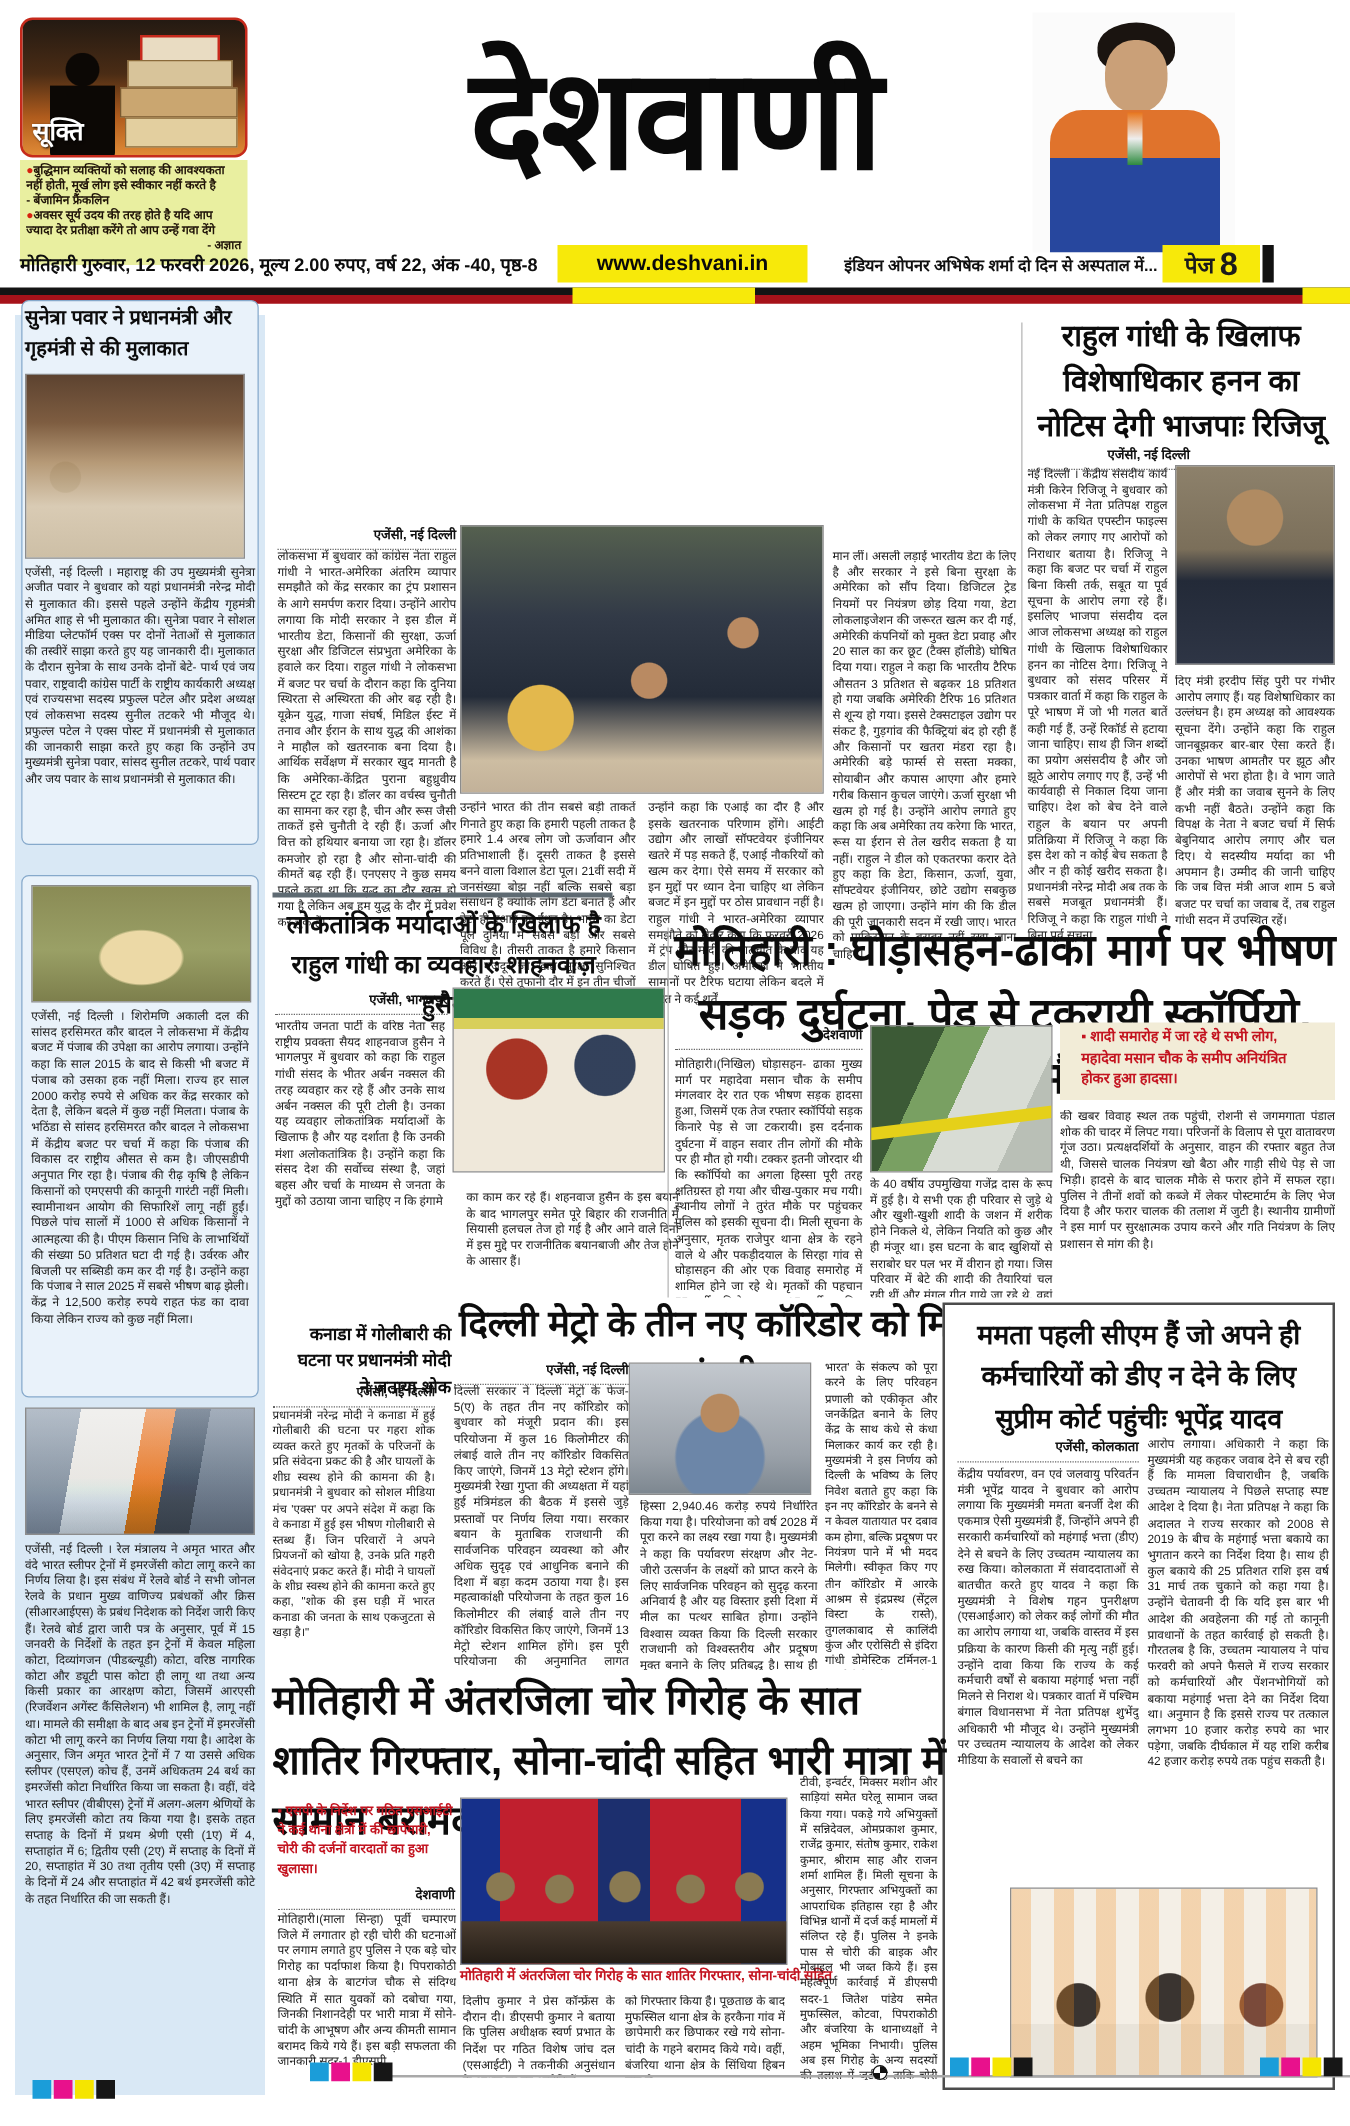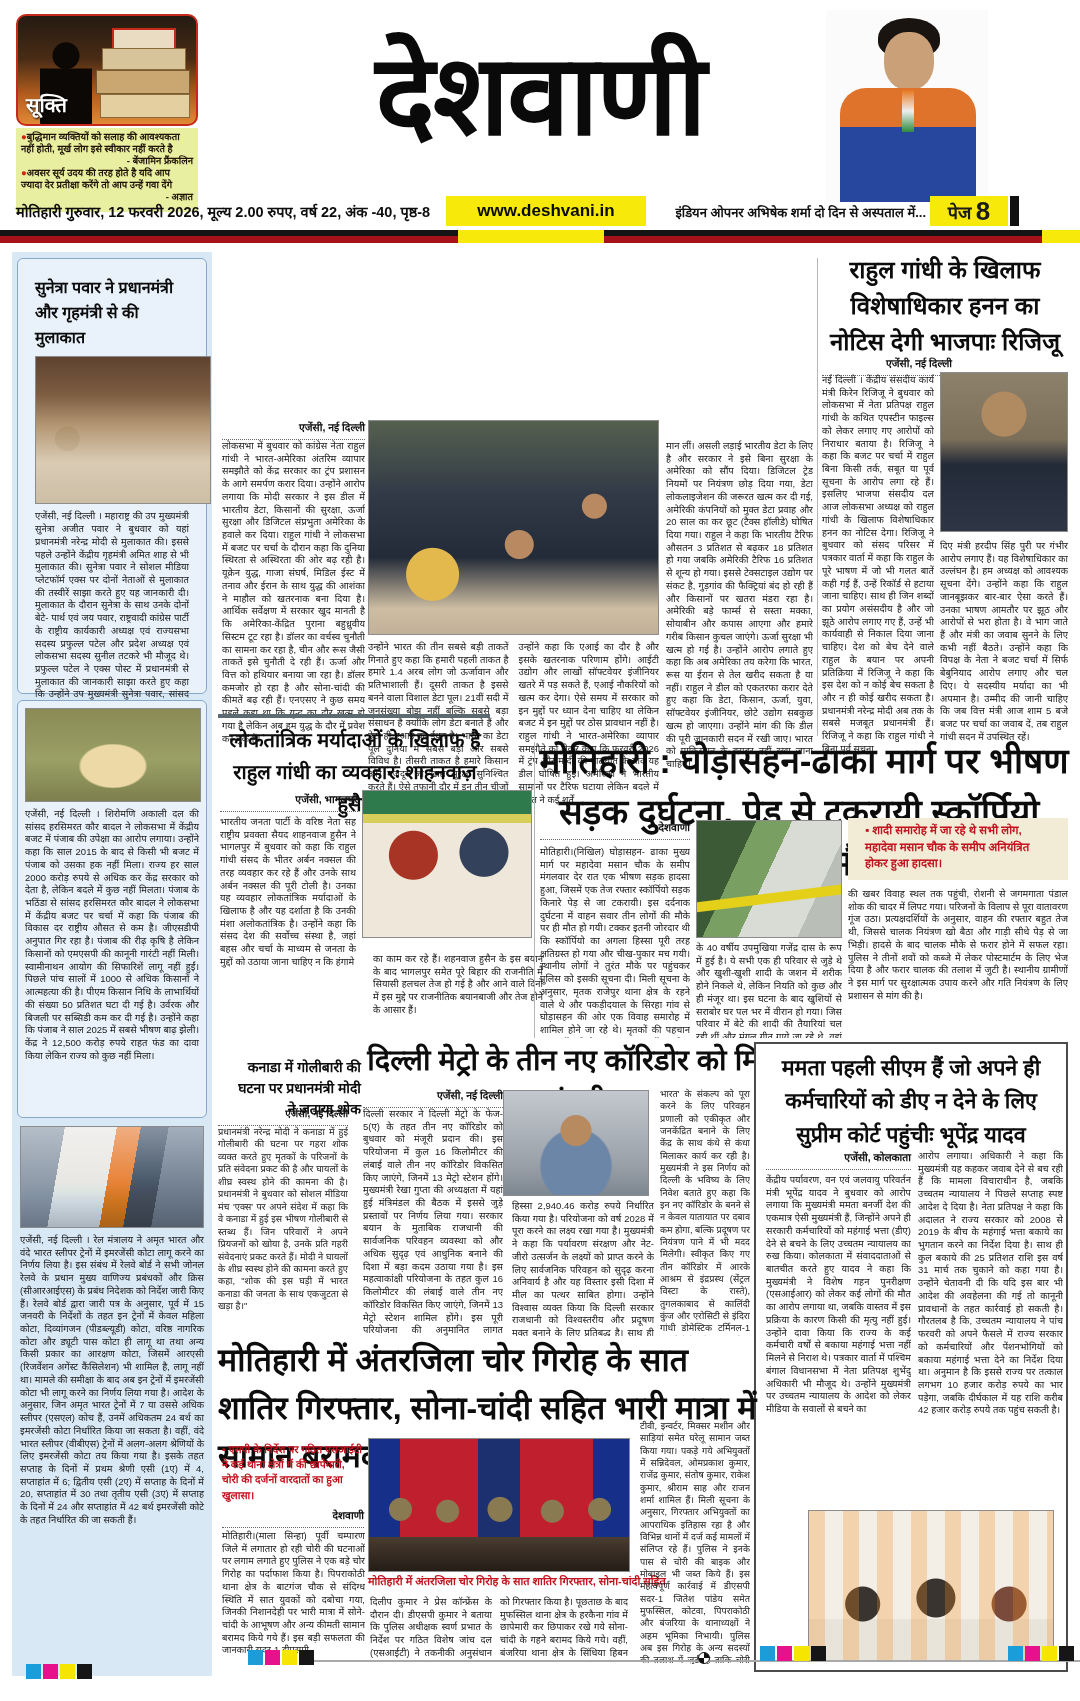--- a/index.html
+++ b/index.html
@@ -41,21 +41,21 @@
       <div class="abs" style="right:6px;top:12px;width:96px;height:92px;">
         <div style="position:absolute;top:0;left:18px;width:60px;height:18px;background:#e9dcc2;border:2px solid #c62a1c;"></div>
         <div style="position:absolute;top:20px;left:8px;width:82px;height:20px;background:#d8c49a;border:1px solid #8a6a3a;"></div>
         <div style="position:absolute;top:42px;left:2px;width:92px;height:22px;background:#caa670;border:1px solid #7a5a30;"></div>
         <div style="position:absolute;top:66px;left:6px;width:88px;height:22px;background:#e3cf9f;border:1px solid #8a6a3a;"></div>
       </div>
       <div class="abs" style="left:8px;bottom:6px;color:#fff;font-size:20px;font-weight:800;text-shadow:1px 1px 2px #000;">सूक्ति</div>
     </div>
     <div class="abs" style="left:0;top:114px;width:182px;height:84px;background:#e9efa0;padding:3px 5px;font-size:9.6px;font-weight:700;color:#201408;line-height:1.25;">
       <div><span style="color:#d6220f;">●</span><span>बुद्धिमान व्यक्तियों को सलाह की आवश्यकता नहीं होती, मूर्ख लोग इसे स्वीकार नहीं करते है</span></div>
-      <div style="text-align:right;">- बेंजामिन फ्रैंकलिन</div>
+      <div style="">- बेंजामिन फ्रैंकलिन</div>
       <div><span style="color:#d6220f;">●</span><span>अवसर सूर्य उदय की तरह होते है यदि आप ज्यादा देर प्रतीक्षा करेंगे तो आप उन्हें गवा देंगे</span></div>
       <div style="text-align:right;">- अज्ञात</div>
     </div>
   </div>
 
   <div class="abs" style="left:212px;top:2px;width:656px;height:192px;font-size:112px;font-weight:900;color:#0a0a0a;text-align:center;line-height:188px;letter-spacing:-2px;">देशवाणी</div>
 
   <div class="abs photo" style="left:826px;top:10px;width:162px;height:192px;border:none;background:#fbfbfb;overflow:hidden;">
     <div style="position:absolute;left:52px;top:8px;width:62px;height:40px;background:#1a1410;border-radius:50% 50% 40% 40%;"></div>
     <div style="position:absolute;left:58px;top:22px;width:50px;height:58px;background:#caa078;border-radius:46%;"></div>
@@ -72,21 +72,21 @@
   </div>
   <div class="abs" style="left:1010px;top:196px;width:9px;height:30px;background:#111;"></div>
 
   <div class="abs" style="left:0;top:230px;width:1080px;height:6px;background:var(--rule-black);"></div>
   <div class="abs" style="left:0;top:236px;width:1080px;height:7px;background:var(--rule-red);"></div>
   <div class="abs" style="left:458px;top:230px;width:146px;height:13px;background:var(--accent-yellow);"></div>
   <div class="abs" style="left:1042px;top:230px;width:38px;height:13px;background:var(--accent-yellow);"></div>
 
   <div class="abs" style="left:12px;top:252px;width:200px;height:1424px;background:var(--panel-blue);"></div>
 
-  <section class="abs" style="left:17px;top:258px;width:190px;height:436px;background:var(--box-blue);border:1px solid var(--box-border);border-radius:6px;padding:17px;">
+  <section class="abs" style="left:17px;top:240px;width:190px;height:436px;background:var(--box-blue);border:1px solid var(--box-border);border-radius:6px;padding:2px;">
     <h2 class="headline" style="margin:0 0 6px 0;font-size:16px;line-height:1.55;text-align:left;">सुनेत्रा पवार ने प्रधानमंत्री और गृहमंत्री से की मुलाकात</h2>
     <div class="photo" style="width:174px;height:146px;background:linear-gradient(180deg,#5d4330 0%,#7e5d41 26%,#b69a77 48%,#d9cbb4 72%,#cdbfa6 100%),radial-gradient(circle at 18% 56%, #f3f1ea 0 12px, transparent 13px);background-blend-mode:multiply;"></div>
     <p class="body-txt" style="margin:6px 0 0 0;">एजेंसी, नई दिल्ली । महाराष्ट्र की उप मुख्यमंत्री सुनेत्रा अजीत पवार ने बुधवार को यहां प्रधानमंत्री नरेन्द्र मोदी से मुलाकात की। इससे पहले उन्होंने केंद्रीय गृहमंत्री अमित शाह से भी मुलाकात की। सुनेत्रा पवार ने सोशल मीडिया प्लेटफॉर्म एक्स पर दोनों नेताओं से मुलाकात की तस्वीरें साझा करते हुए यह जानकारी दी। मुलाकात के दौरान सुनेत्रा के साथ उनके दोनों बेटे- पार्थ एवं जय पवार, राष्ट्रवादी कांग्रेस पार्टी के राष्ट्रीय कार्यकारी अध्यक्ष एवं राज्यसभा सदस्य प्रफुल्ल पटेल और प्रदेश अध्यक्ष एवं लोकसभा सदस्य सुनील तटकरे भी मौजूद थे। प्रफुल्ल पटेल ने एक्स पोस्ट में प्रधानमंत्री से मुलाकात की जानकारी साझा करते हुए कहा कि उन्होंने उप मुख्यमंत्री सुनेत्रा पवार, सांसद सुनील तटकरे, पार्थ पवार और जय पवार के साथ प्रधानमंत्री से मुलाकात की।</p>
   </section>
 
   <section class="abs" style="left:17px;top:700px;width:190px;height:418px;background:var(--box-blue);border:1px solid var(--box-border);border-radius:6px;padding:7px;">
     <div class="photo" style="width:174px;height:92px;background:radial-gradient(ellipse at 50% 62%, #ecd9a6 0 26%, transparent 28%),linear-gradient(180deg,#8a8b55 0%,#9aa066 55%,#7d7f4c 100%);"></div>
     <p class="body-txt" style="margin:6px 0 0 0;">एजेंसी, नई दिल्ली । शिरोमणि अकाली दल की सांसद हरसिमरत कौर बादल ने लोकसभा में केंद्रीय बजट में पंजाब की उपेक्षा का आरोप लगाया। उन्होंने कहा कि साल 2015 के बाद से किसी भी बजट में पंजाब को उसका हक नहीं मिला। राज्य हर साल 2000 करोड़ रुपये से अधिक कर केंद्र सरकार को देता है, लेकिन बदले में कुछ नहीं मिलता। पंजाब के भठिंडा से सांसद हरसिमरत कौर बादल ने लोकसभा में केंद्रीय बजट पर चर्चा में कहा कि पंजाब की विकास दर राष्ट्रीय औसत से कम है। जीएसडीपी अनुपात गिर रहा है। पंजाब की रीढ़ कृषि है लेकिन किसानों को एमएसपी की कानूनी गारंटी नहीं मिली। स्वामीनाथन आयोग की सिफारिशें लागू नहीं हुईं। पिछले पांच सालों में 1000 से अधिक किसानों ने आत्महत्या की है। पीएम किसान निधि के लाभार्थियों की संख्या 50 प्रतिशत घटा दी गई है। उर्वरक और बिजली पर सब्सिडी कम कर दी गई है। उन्होंने कहा कि पंजाब ने साल 2025 में सबसे भीषण बाढ़ झेली। केंद्र ने 12,500 करोड़ रुपये राहत फंड का दावा किया लेकिन राज्य को कुछ नहीं मिला।</p>
   </section>
 

